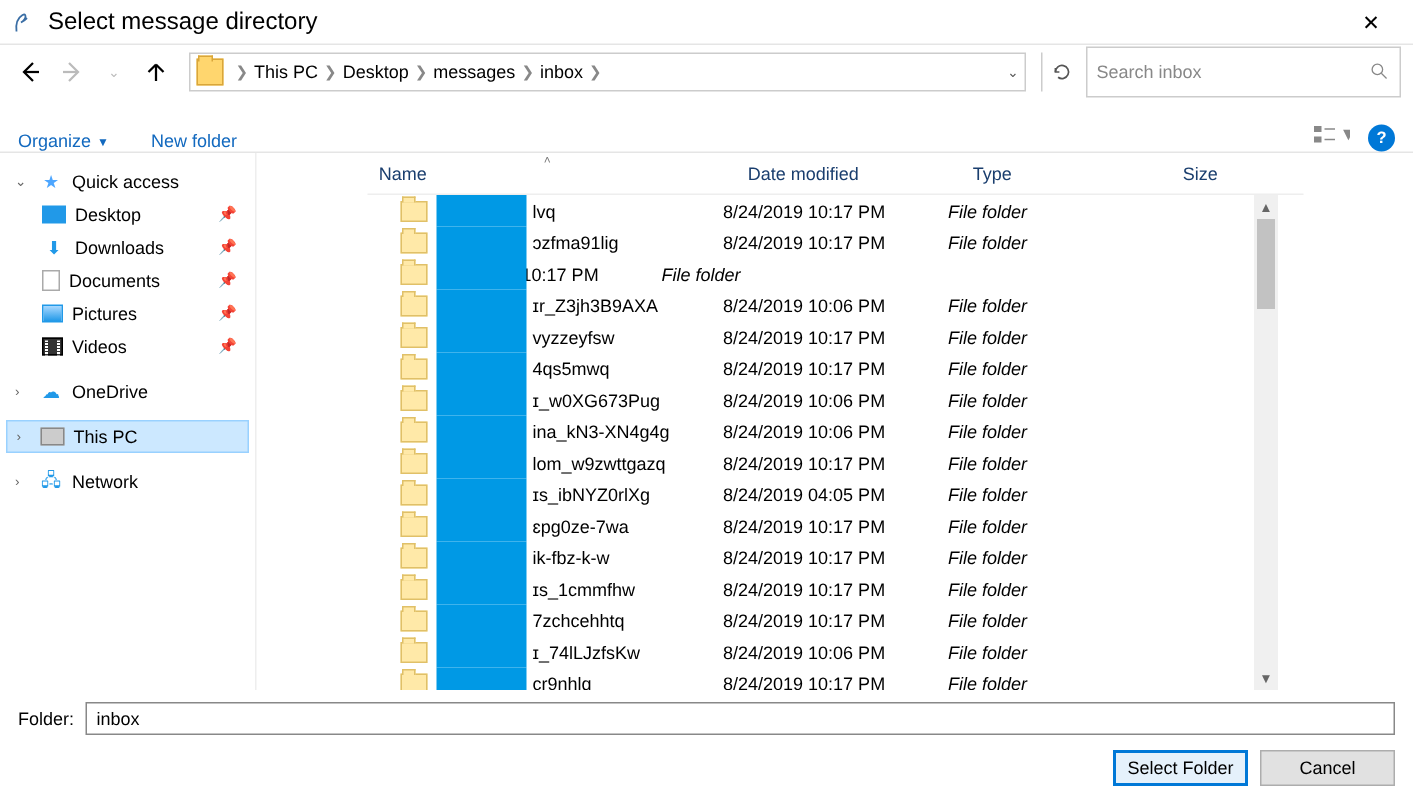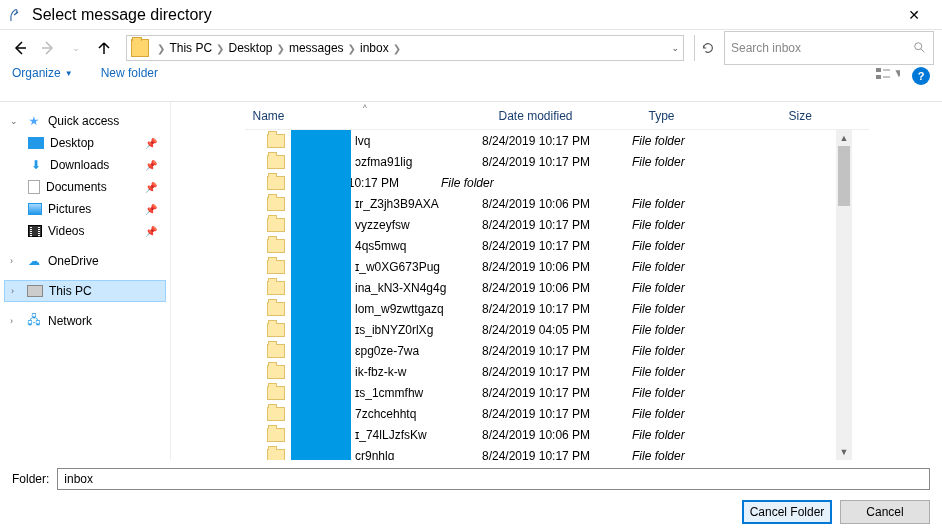--- a/index.html
+++ b/index.html
@@ -16,21 +16,21 @@
 .breadcrumb { flex: 1; border: 1px solid #ccc; height: 26px; display: flex; align-items: center; padding: 0 4px; margin: 0 6px; }
 .bc-icon { width: 18px; height: 18px; background: #ffd66e; border: 1px solid #d9a63a; margin-right: 4px; position: relative; }
 .bc-icon::before { content:""; position:absolute; top:-3px; left:0; width:8px; height:3px; background:#ffd66e; border:1px solid #d9a63a; border-bottom:none; }
 .bc-sep { margin: 0 4px; color: #888; font-size: 10px; }
 .bc-item { color: #000; }
 .bc-end { margin-left: auto; display:flex; align-items:center; gap:6px; }
 .refresh-box { width: 26px; height: 26px; border-left: 1px solid #ccc; display:flex; align-items:center; justify-content:center; }
 .searchbox { width: 210px; border: 1px solid #ccc; height: 26px; display: flex; align-items: center; padding: 16px 6px; color: #888; }
 .searchbox span { flex:1; }
 
-.toolbar { height: 36px; display: flex; align-items: flex-start; padding: 0 12px; gap: 28px; border-bottom: 1px solid #e5e5e5; }
+.toolbar { height: 36px; display: flex; align-items: flex-end; padding: 0 12px; gap: 28px; border-bottom: 1px solid #e5e5e5; }
 .toolbar .link { color: #1269bf; cursor: default; display:flex; align-items:center; gap:4px; }
 .toolbar-right { margin-left:auto; display:flex; align-items:center; gap:12px; }
 .view-btn { color:#555; }
 .help-btn { width:18px; height:18px; border-radius:50%; background:#0078d7; color:#fff; display:flex; align-items:center; justify-content:center; font-weight:bold; font-size:11px; }
 
 .body { flex: 1; display: flex; min-height: 0; }
 .sidebar { width: 170px; padding: 8px 4px; overflow: hidden; }
 .tree-row { display: flex; align-items: center; height: 22px; padding-left: 6px; gap: 6px; cursor: default; }
 .tree-row.sub { padding-left: 24px; }
 .tree-row.selected { background: #cce8ff; border: 1px solid #99d1ff; }
@@ -372,19 +372,19 @@
   </div>
 </div>
 
 <div class="footer">
   <div class="folder-row">
     <label>Folder:</label>
     <input type="text" value="inbox" style="">
   </div>
   <div class="btn-row">
     <div class="btn primary">
-        <span>Cancel Folder</span>
+        <span>Select Folder</span>
       </div>
     <div class="btn">
         <span>Cancel</span>
       </div>
   </div>
 </div>
 
 </body></html>

